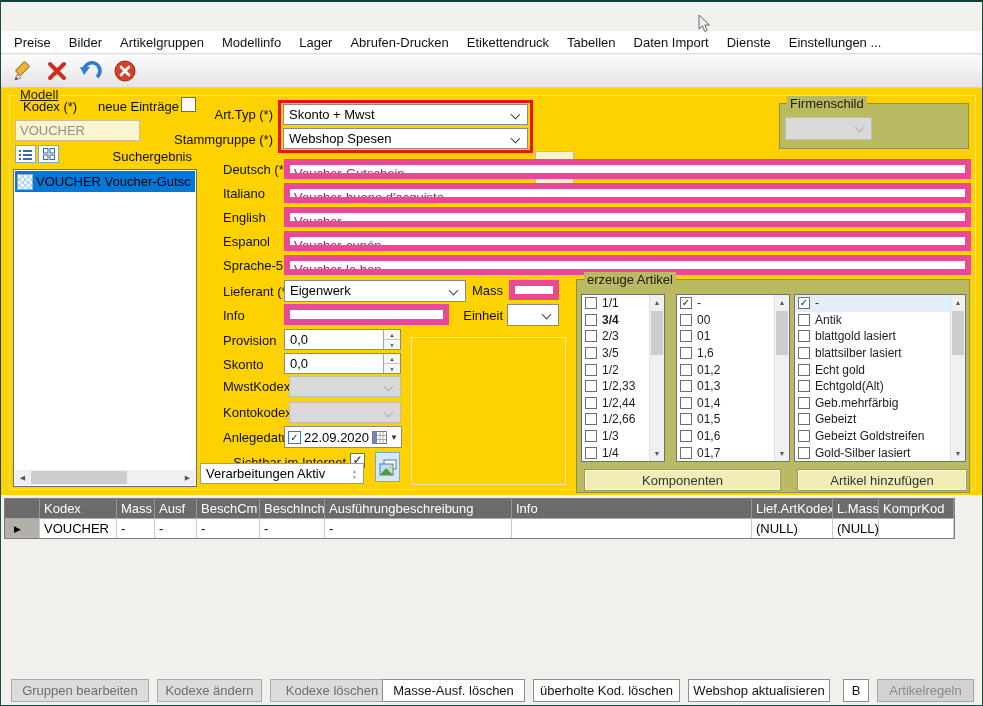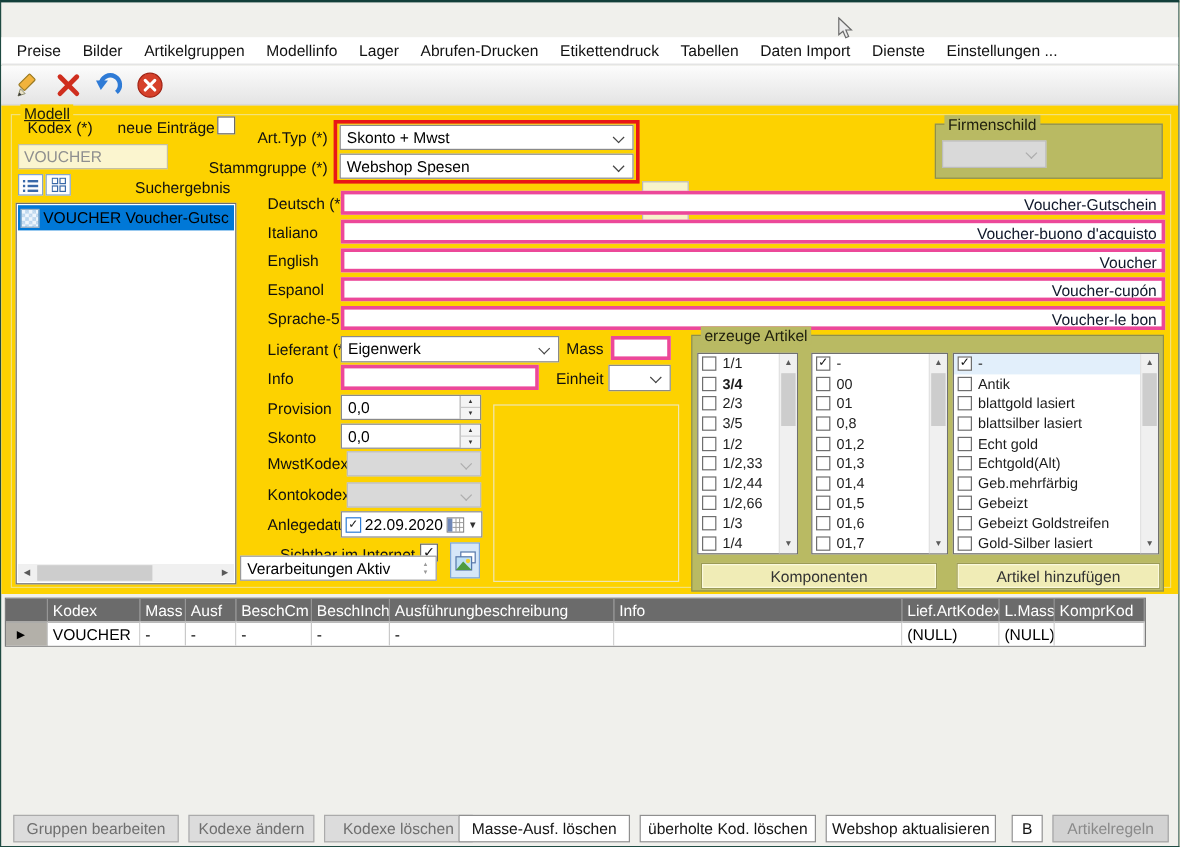--- a/index.html
+++ b/index.html
@@ -22,21 +22,21 @@
   .tool-btn{width:29px;height:27px;display:flex;align-items:center;justify-content:center;}
 
   
   #main-bg{position:absolute;left:0;top:86px;width:100%;height:407px;background:#fdd200;}
   #modell-group{position:absolute;left:8px;top:93px;width:967px;height:395px;border:1px solid #f3e27a;}
   .group-label{position:absolute;font-size:13px;color:#20200e;padding:0 3px;white-space:nowrap;}
   #modell-label{left:16px;top:85px;background:#fdd200;text-decoration:underline;}
 
   .form-label{position:absolute;font-size:13px;color:#101010;white-space:nowrap;}
   .r{text-align:right;}
-  .text-input{position:absolute;background:#fff;border:3px solid #ec4899;height:20px;font-size:13px;color:#0f172a;padding:1px 4px;line-height:16px;white-space:nowrap;overflow:hidden;text-align:right;}
+  .text-input{position:absolute;background:#fff;border:6px solid #ec4899;height:20px;font-size:13px;color:#be185d;padding:1px 4px;line-height:16px;white-space:nowrap;overflow:hidden;}
   .combo{position:absolute;background:#fff;border:1px solid #8a8a8a;font-size:13px;color:#000;padding:2px 20px 0 5px;white-space:nowrap;overflow:hidden;}
   .chev{position:absolute;right:8px;top:6px;width:7px;height:7px;border-right:1.4px solid #464646;border-bottom:1.4px solid #464646;transform:rotate(45deg);}
   .combo.disabled{background:#d9d9d9;border-color:#bdbdbd;color:#9a9a9a;}
   .combo.disabled .chev{border-color:#adadad;}
   .cbx{position:absolute;width:15px;height:15px;background:#fff;border:1px solid #6b6b6b;font-size:12px;line-height:13px;text-align:center;color:#111;}
 
   
   #kodex-input{position:absolute;left:14px;top:118px;width:125px;height:21px;background:#fbf5cf;border:1px solid #c6c0a0;color:#8f8f8f;font-size:13px;padding:2px 4px;}
   .view-btn{position:absolute;top:143px;width:21px;height:18px;background:#fdfdfd;border:1px solid #86a5cc;display:flex;align-items:center;justify-content:center;}
   #btn-viewlist{left:14px}#btn-viewgrid{left:37px}
@@ -360,21 +360,21 @@
         <div class="lb-row">
           <div class="lb-cb"></div>
           <div class="lb-label" style="display: inline;">00</div>
         </div>
         <div class="lb-row">
           <div class="lb-cb"></div>
           <div class="lb-label" style="display: inline;">01</div>
         </div>
         <div class="lb-row">
           <div class="lb-cb"></div>
-          <div class="lb-label" style="display: inline;">0,8</div>
+          <div class="lb-label" style="display: inline;">1,6</div>
         </div>
         <div class="lb-row">
           <div class="lb-cb"></div>
           <div class="lb-label" style="display: inline;">01,2</div>
         </div>
         <div class="lb-row">
           <div class="lb-cb"></div>
           <div class="lb-label" style="display: inline;">01,3</div>
         </div>
         <div class="lb-row">

